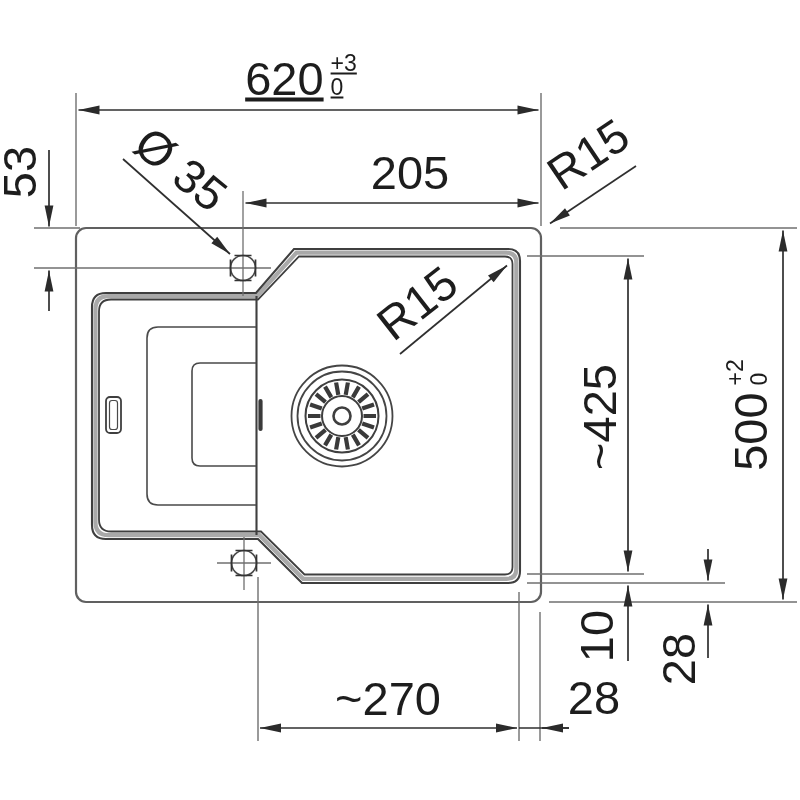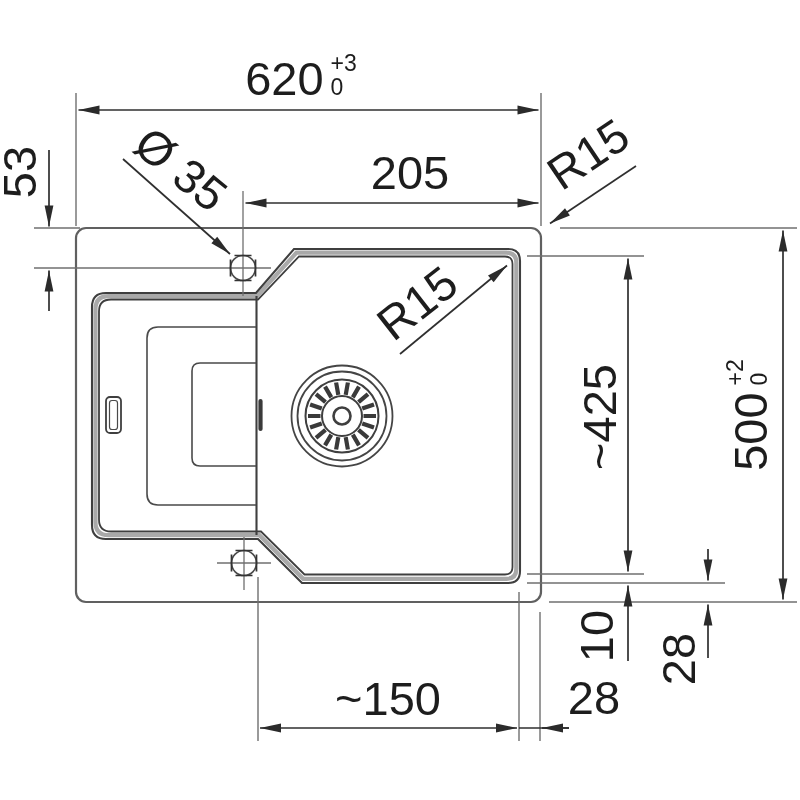--- a/index.html
+++ b/index.html
@@ -94,21 +94,21 @@
     <line x1="783" y1="230.5" x2="783" y2="599.5" stroke="#2f2f2f" stroke-width="1.7" marker-start="url(#ah)" marker-end="url(#ah)"></line>
     <line x1="628" y1="258.5" x2="628" y2="571.5" stroke="#2f2f2f" stroke-width="1.7" marker-start="url(#ah)" marker-end="url(#ah)"></line>
     <line x1="628" y1="661" x2="628" y2="585.5" stroke="#2f2f2f" stroke-width="1.7" marker-end="url(#ah)"></line>
     <line x1="708" y1="549" x2="708" y2="580.5" stroke="#2f2f2f" stroke-width="1.7" marker-end="url(#ah)"></line>
     <line x1="708" y1="658" x2="708" y2="604.5" stroke="#2f2f2f" stroke-width="1.7" marker-end="url(#ah)"></line>
     <line x1="260" y1="728" x2="517" y2="728" stroke="#2f2f2f" stroke-width="1.7" marker-start="url(#ah)" marker-end="url(#ah)"></line>
     <line x1="519" y1="728" x2="569" y2="728" stroke="#2f2f2f" stroke-width="1.7"></line>
     <line x1="569" y1="728" x2="542" y2="728" stroke="#2f2f2f" stroke-width="1.7" marker-end="url(#ah)"></line>
   </svg>
 
-  <div class="lbl" style="left:301px;top:78px;">
+  <div class="lbl" style="left:301px;top:78px;text-decoration:underline;">
     <span>620</span>
     <span class="tol">
       <span>+3</span>
       <span>0</span>
     </span>
   </div>
 
   <div class="lbl" style="left:410px;top:172px;">205</div>
 
   <div class="lbl r90" style="left:19px;top:172px;">53</div>
@@ -126,17 +126,17 @@
     <span class="tol">
       <span>+2</span>
       <span>0</span>
     </span>
   </div>
 
   <div class="lbl r90" style="left:596px;top:636px;">10</div>
 
   <div class="lbl r90" style="left:678px;top:659px;">28</div>
 
-  <div class="lbl" style="left:388px;top:698px;">~150</div>
+  <div class="lbl" style="left:388px;top:698px;">~270</div>
 
   <div class="lbl" style="left:594px;top:697px;">28</div>
 
 </div>
 
 </body></html>

